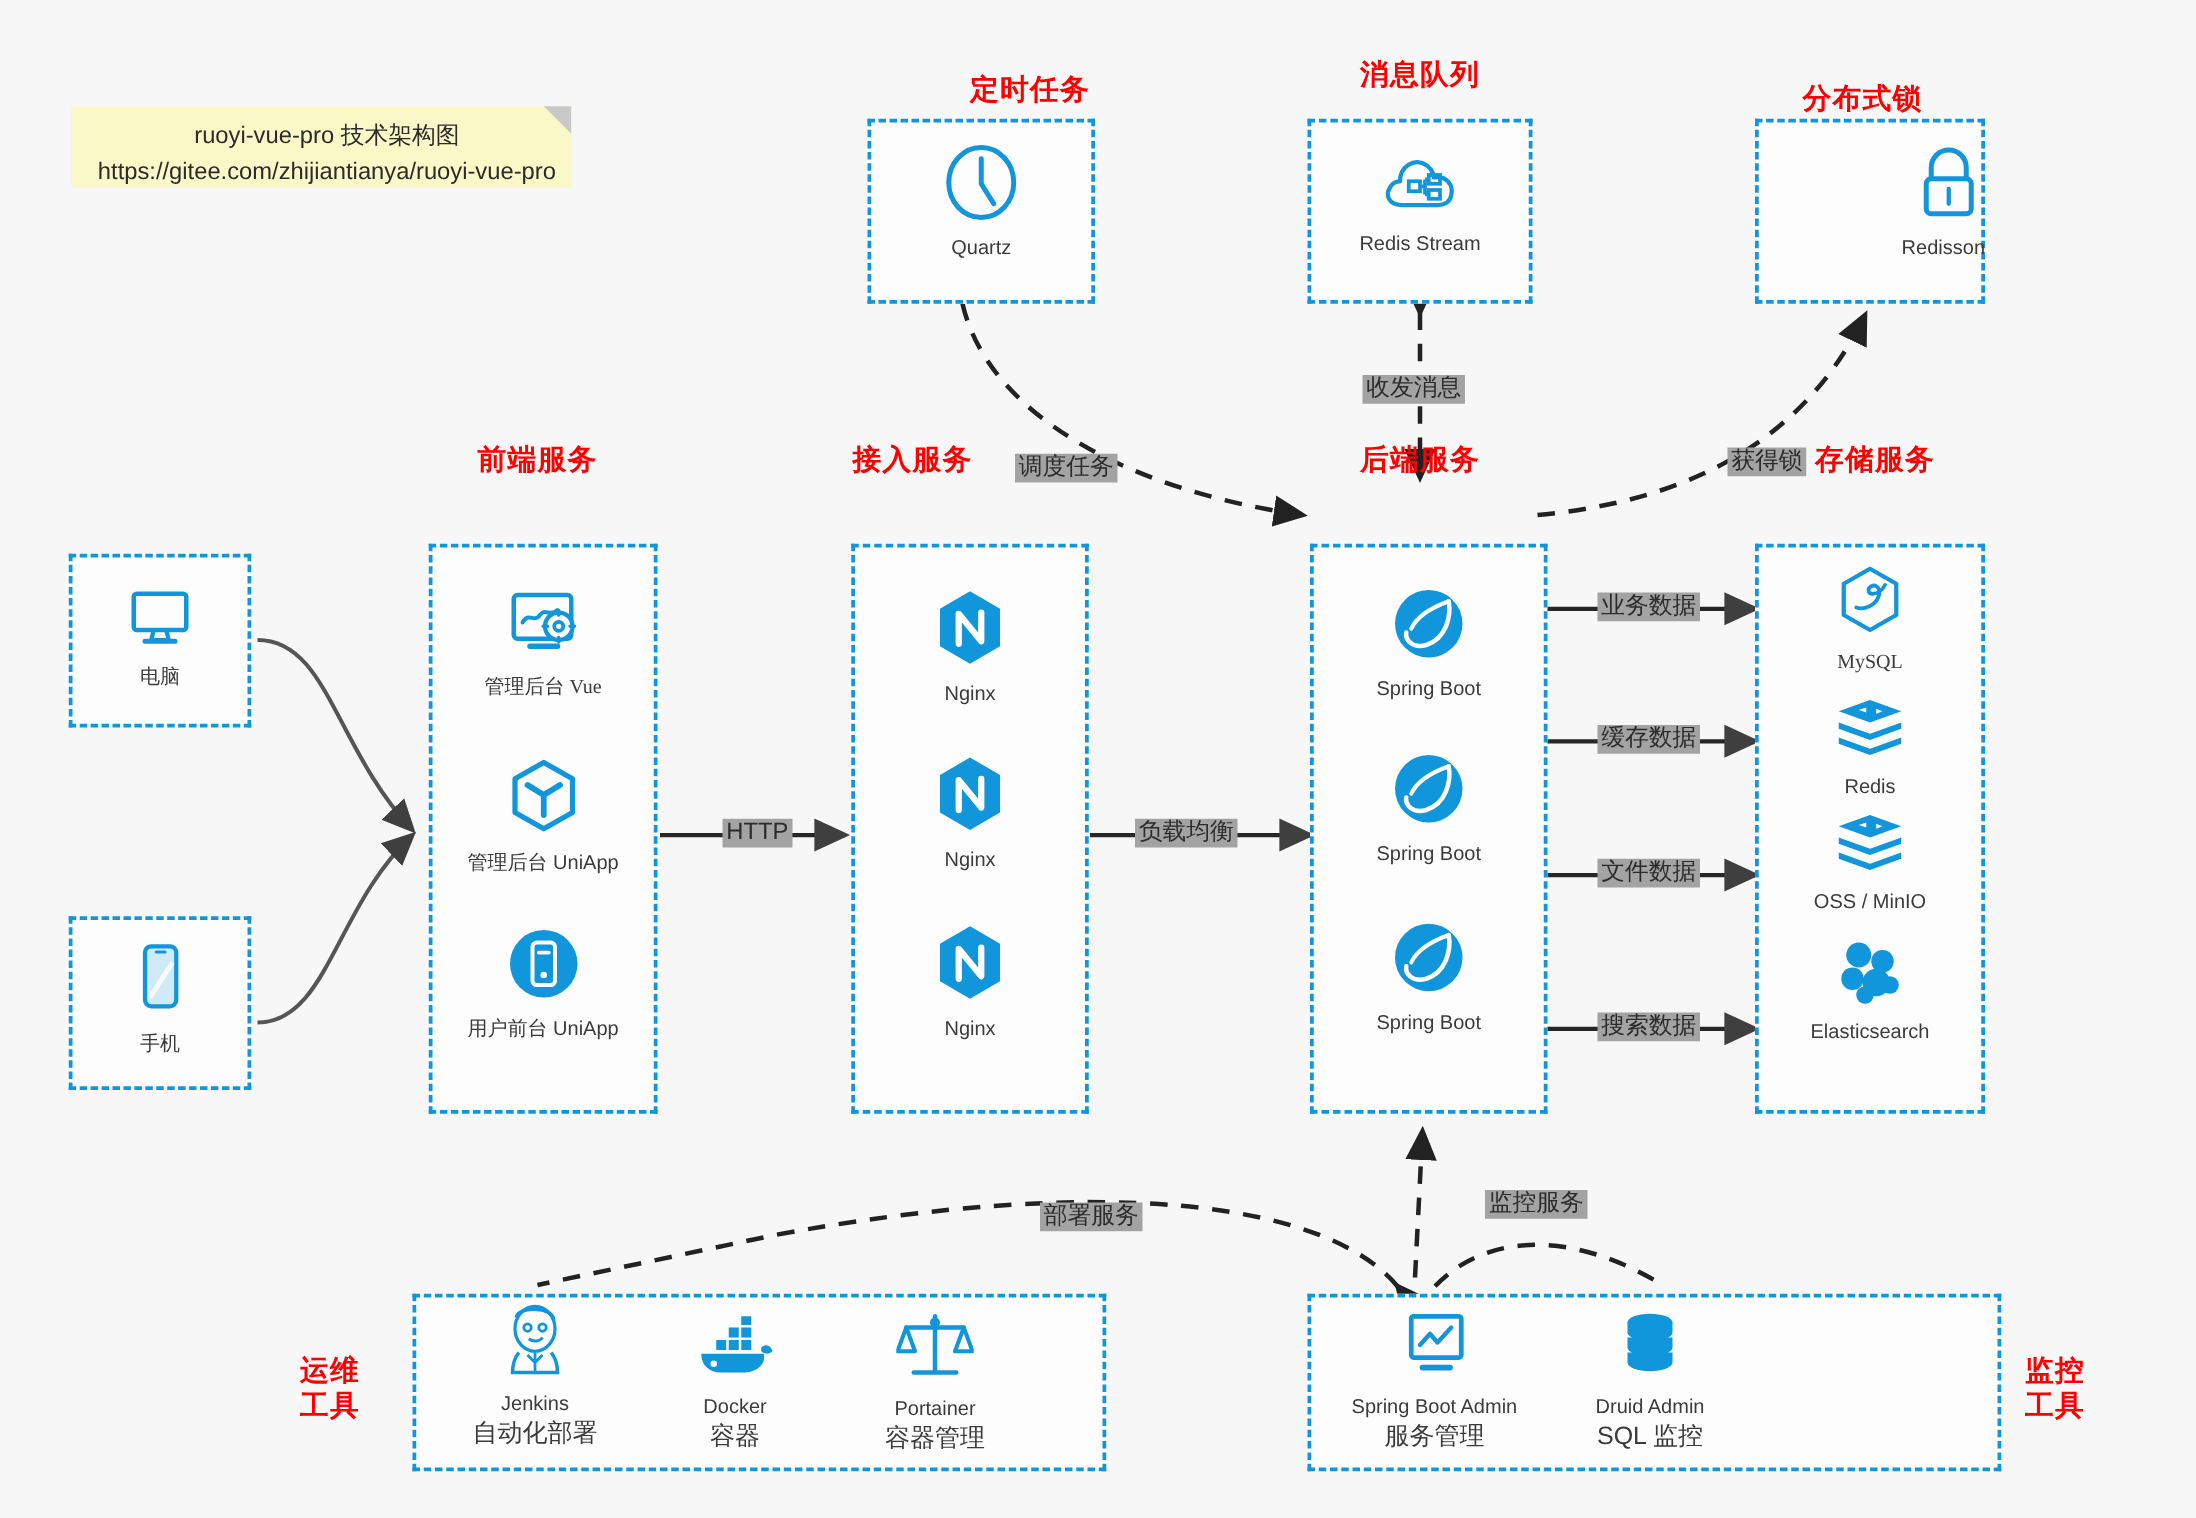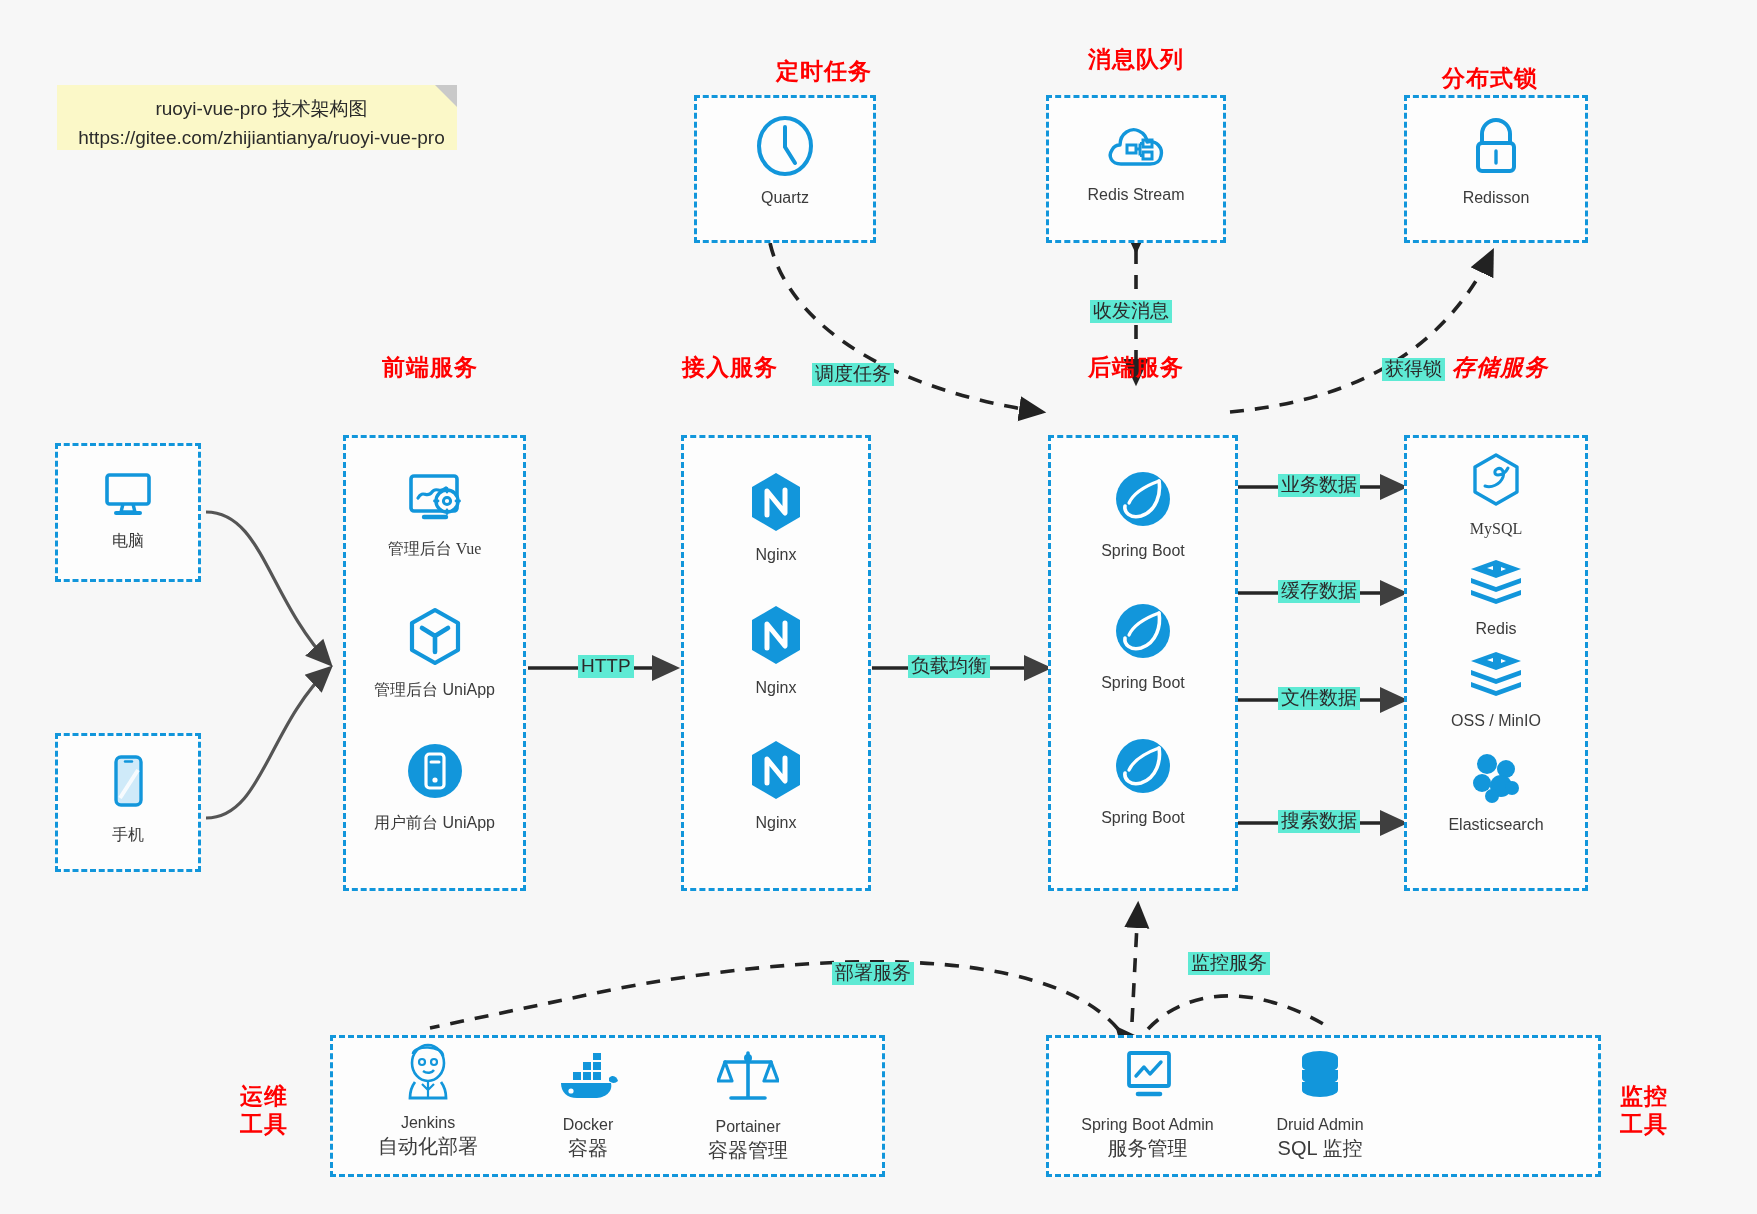--- a/index.html
+++ b/index.html
@@ -70,21 +70,21 @@
     position:absolute;right:0;top:0;width:0;height:0;
     border-top:22px solid #c9c9c9;
     border-left:22px solid transparent;
   }
 
   
   .elabel{
     position:absolute;
     font-size:19px;
     color:#2b2b2b;
-    background:#5eead4;
+    background:#a3a3a3;
     padding:0 3px;
     white-space:nowrap;
     line-height:1.2;
   }
 </style>
 </head>
 <body>
 
 <div id="stage">
 
@@ -150,21 +150,21 @@
         <rect x="38" y="22" width="9" height="7" fill="none" stroke="#1296db" stroke-width="3"></rect>
         <rect x="38" y="34" width="9" height="7" fill="none" stroke="#1296db" stroke-width="3"></rect>
         <path d="M31 31 L35 31 M35 25.5 L35 37.5 M35 25.5 L38 25.5 M35 37.5 L38 37.5" stroke="#1296db" stroke-width="3" fill="none"></path>
       </svg>
     </span>
     <span class="cap">Redis Stream</span>
   </div>
 
   <div class="grp-title" style="left:1390px;top:44px;width:200px;margin-top:19px;">分布式锁</div>
   <div class="dbox" style="left:1404px;top:95px;width:184px;height:148px;"></div>
-  <div class="node" style="left:1404px;top:115px;width:184px;">
+  <div class="node" style="left:1404px;top:115px;width:184px;align-items:flex-end;">
     <span class="ico">
       <svg width="58" height="62" viewBox="0 0 58 62">
         <path d="M15 28 L15 19 A14 14 0 0 1 43 19 L43 28" fill="none" stroke="#1296db" stroke-width="4"></path>
         <rect x="11" y="28" width="36" height="28" rx="4" fill="none" stroke="#1296db" stroke-width="4"></rect>
         <path d="M29 36 L29 48" stroke="#1296db" stroke-width="3.4" stroke-linecap="round"></path>
       </svg>
     </span>
     <span class="cap">Redisson</span>
   </div>
 
@@ -293,21 +293,21 @@
     <span class="ico">
       <svg width="62" height="62" viewBox="0 0 62 62">
         <circle cx="31" cy="31" r="27" fill="#1296db"></circle>
         <path d="M47 13 C49 25 45 43 29 48 C18 51 12 44 13 38" fill="none" stroke="#ffffff" stroke-width="3.6" stroke-linecap="round"></path>
         <path d="M47 13 C36 17 22 24 17 35" fill="none" stroke="#ffffff" stroke-width="3.2" stroke-linecap="round"></path>
       </svg>
     </span>
     <span class="cap">Spring Boot</span>
   </div>
 
-  <div class="grp-title" style="left:1400px;top:352px;width:200px;font-style:italic;">存储服务</div>
+  <div class="grp-title" style="left:1400px;top:352px;width:200px;">存储服务</div>
   <div class="dbox" style="left:1404px;top:435px;width:184px;height:456px;"></div>
 
   <div class="node" style="left:1404px;top:452px;width:184px;font-family:Liberation Serif, serif;">
     <span class="ico">
       <svg width="54" height="56" viewBox="0 0 54 56">
         <path d="M27 3 L48 15 L48 40 L27 52 L6 40 L6 15 Z" fill="none" stroke="#1296db" stroke-width="3.4" stroke-linejoin="round"></path>
         <path d="M16 34 C22 36 31 33 34 25 C36 19 32 15 28 17 C25 18.5 25 23 29 23 C33 23 37 20 39 16" fill="none" stroke="#1296db" stroke-width="3" stroke-linecap="round"></path>
       </svg>
     </span>
     <span class="cap">MySQL</span>

